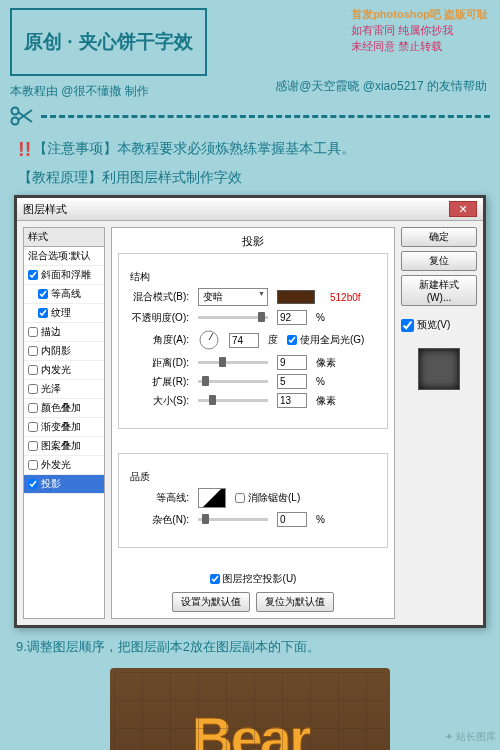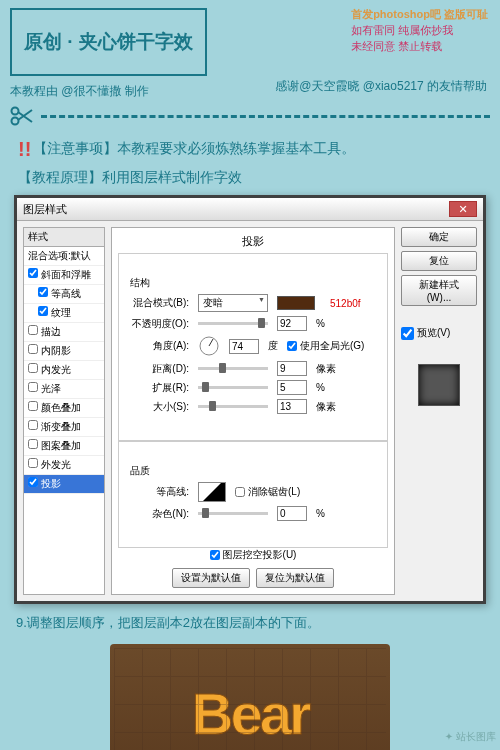--- a/index.html
+++ b/index.html
@@ -17,26 +17,26 @@
 .notes{padding:12px 18px 8px;font-size:14px;color:#1a7788}
 .notes .n1{margin-bottom:8px}
 .notes .excl{display:inline-block;color:#d94545;font-size:20px;font-weight:bold;vertical-align:middle;margin-right:2px}
 .dialog{margin:0 14px;background:#f0f0f0;border:3px solid #404040;box-shadow:2px 2px 8px rgba(0,0,0,0.3);width:472px;font-size:11px}
 .titlebar{background:linear-gradient(#fff,#ddd);padding:3px 6px;border-bottom:1px solid #aaa;display:flex;justify-content:space-between;align-items:center}
 .titlebar-txt{font-size:11px}
 .close-x{background:#c75050;color:#fff;width:28px;height:16px;text-align:center;line-height:14px;font-size:11px;border:1px solid #a33}
 .dialog-body{display:flex;padding:6px;gap:6px}
 .left-panel{width:82px;border:1px solid #aaa;background:#fff}
 .lp-head{background:#e8e8e8;padding:2px 4px;border-bottom:1px solid #aaa;font-size:10px}
-.lp-item{padding:2px 4px;border-bottom:1px solid #eee;font-size:10px;display:flex;gap:3px}
+.lp-item{padding:2px 4px;border-bottom:1px solid #eee;font-size:10px;display:flex;align-items:center;gap:3px}
 .lp-item.sel{background:#3875d7;color:#fff}
 .lp-item input[type=checkbox]{width:10px;height:10px}
 .center-panel{flex:1;border:1px solid #aaa;background:#fff;padding:6px;position:relative}
 .cp-title{text-align:center;font-size:11px;margin-bottom:4px}
-.fieldset{border:1px solid #ccc;padding:22px 8px;margin-bottom:0}
+.fieldset{border:1px solid #ccc;padding:16px 8px;margin-bottom:24px}
 .fieldset-label{font-size:10px;margin-top:-12px;background:#fff;display:inline-block;padding:0 3px}
 .row{display:flex;align-items:center;margin:4px 0;font-size:10px;gap:9px}
 .row label{text-align:right;min-width:62px}
 .select{border:1px solid #888;background:#fff;padding:1px 14px 1px 4px;position:relative;min-width:70px;font-size:10px}
 .select::after{content:"▼";position:absolute;right:2px;font-size:7px;color:#555}
 .swatch{width:38px;height:14px;border:1px solid #555;background:#512b0f}
 .hex{color:#d00;font-size:10px;margin-left:6px}
 .slider{flex:1;height:3px;background:#ccc;position:relative;max-width:70px}
 .slider::after{content:"";position:absolute;width:7px;height:10px;background:#666;top:-4px;border-radius:1px}
 .slider.s1::after{left:85%}
@@ -45,21 +45,21 @@
 .slider.s4::after{left:15%}
 .num-input{width:30px;border:1px solid #888;padding:1px 2px;font-size:10px;text-align:left;background:#fff}
 .unit{font-size:10px}
 .cb-inline{display:flex;align-items:center;gap:3px;font-size:10px}
 .cb-inline input{width:10px;height:10px}
 .contour-sw{width:28px;height:20px;border:1px solid #888;background:linear-gradient(135deg,#fff 48%,#000 52%)}
 .btns-row{display:flex;justify-content:center;gap:6px;margin-top:6px}
 .ps-btn{border:1px solid #888;background:linear-gradient(#fff,#ddd);padding:2px 8px;font-size:10px;border-radius:2px}
 .right-panel{width:76px;display:flex;flex-direction:column;gap:4px;align-items:stretch}
 .right-panel .ps-btn{width:100%;text-align:center}
-.preview-cb{font-size:10px;display:flex;align-items:flex-end;gap:3px;margin:16px 0}
+.preview-cb{font-size:10px;display:flex;align-items:flex-end;gap:3px;margin:8px 0}
 .preview-th{width:42px;height:42px;border:1px solid #555;background:#555;margin:4px auto;box-shadow:inset 0 0 8px #000}
 .step-txt{padding:10px 16px 6px;font-size:13px;color:#1a7788}
 .bottom-img{margin:6px auto 0;width:280px;height:139px;background:linear-gradient(#6b4a2a,#5a3a1f);border-radius:4px;display:flex;align-items:center;justify-content:center;position:relative}
 .bear-txt{font-size:58px;font-weight:900;font-family:Arial,sans-serif;color:#f4a830;text-shadow:0 3px 0 #b8701a,0 5px 6px rgba(0,0,0,0.5),inset 0 -3px 2px rgba(0,0,0,0.2);-webkit-text-stroke:1px #8a5010;letter-spacing:-3px}
 .bottom-img::before{content:"";position:absolute;inset:4px;background-image:linear-gradient(#4a3020 1px,transparent 1px),linear-gradient(90deg,#4a3020 1px,transparent 1px);background-size:28px 28px;opacity:0.3}
 .wm{position:absolute;right:4px;bottom:6px;font-size:10px;color:#7aa}
 </style>
 </head>
 <body>
 

